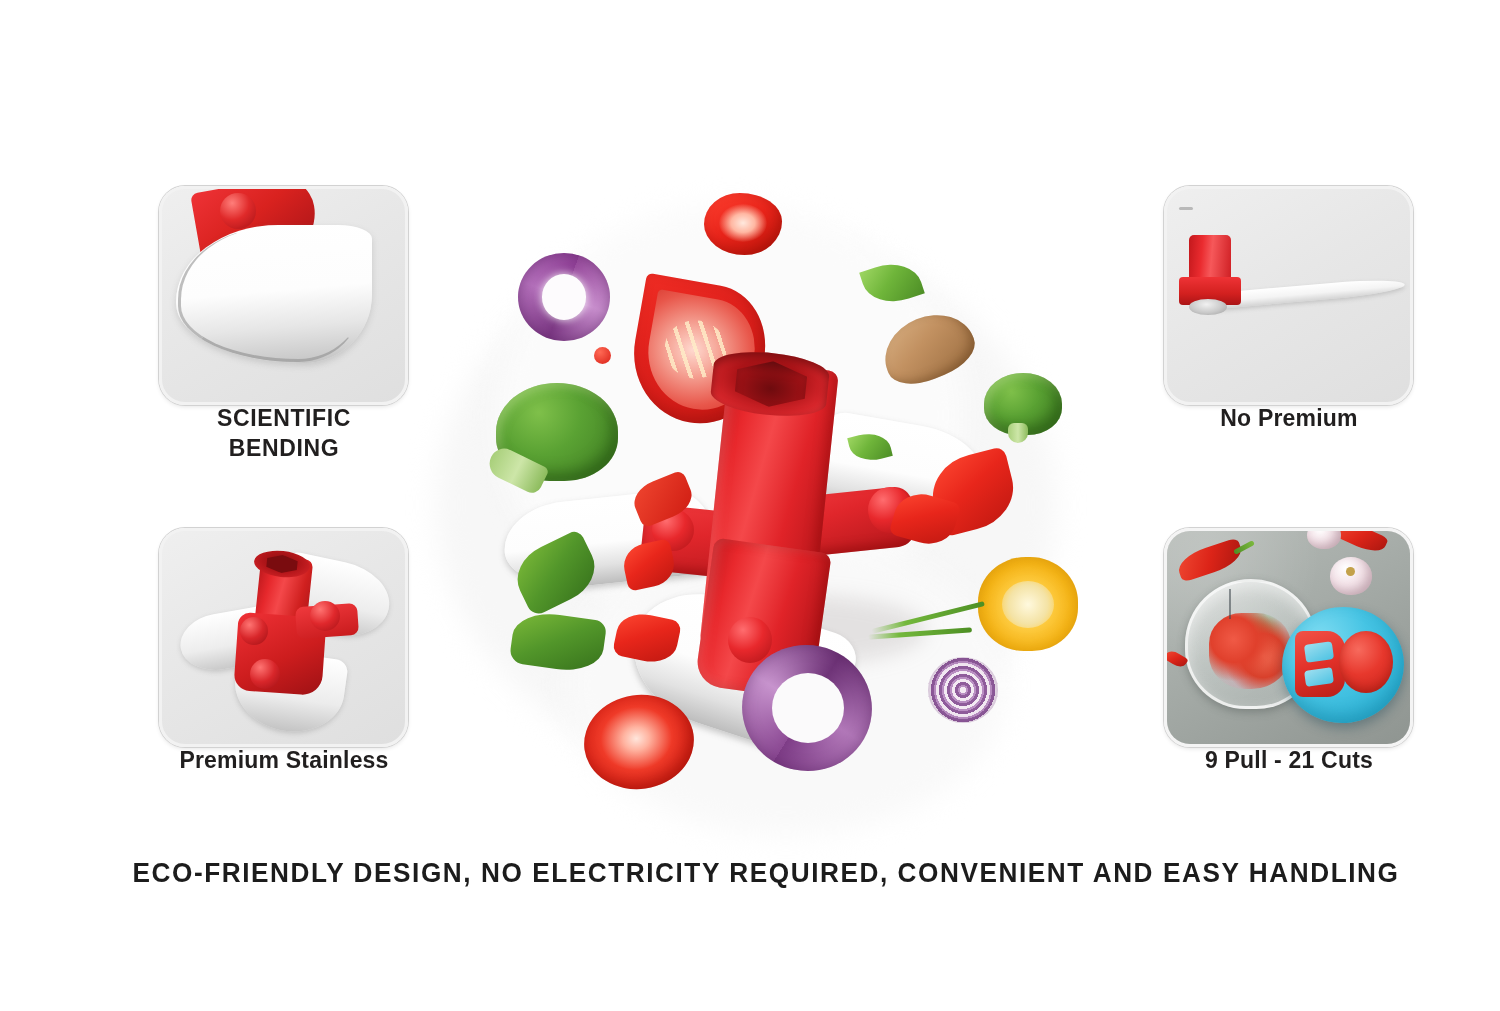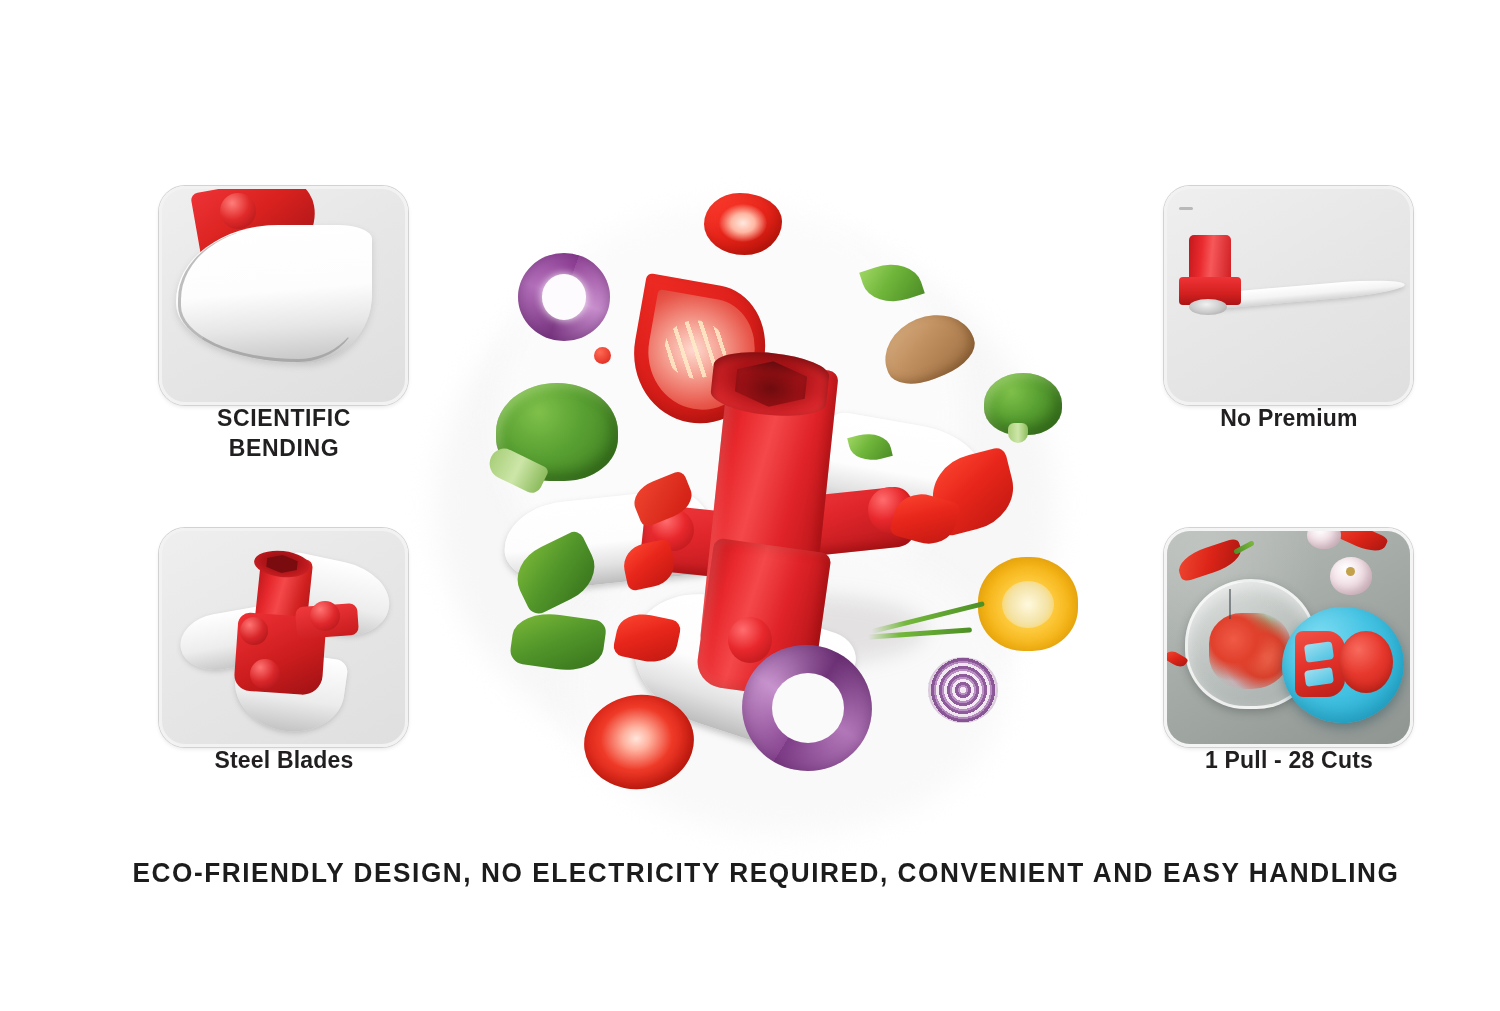--- a/index.html
+++ b/index.html
@@ -390,21 +390,21 @@
       <div style="position:absolute;left:134px;top:74px;width:62px;height:32px;
                   background:linear-gradient(170deg,#f0393d,#c71a1c);border-radius:8px;transform:rotate(-4deg);"></div>
       <div style="position:absolute;left:148px;top:70px;width:30px;height:30px;border-radius:50%;
                   background:radial-gradient(circle at 34% 28%,#ff7472,#e0282c 50%,#a71216);"></div>
       <div style="position:absolute;left:78px;top:86px;width:28px;height:28px;border-radius:50%;
                   background:radial-gradient(circle at 34% 28%,#ff7472,#d8262a 50%,#9f1014);"></div>
       <div style="position:absolute;left:88px;top:128px;width:30px;height:30px;border-radius:50%;
                   background:radial-gradient(circle at 34% 28%,#ff7472,#d8262a 50%,#9f1014);"></div>
     </div>
     <div class="caption">
-      <div>Steel Blades</div>
+      <div>Premium Stainless</div>
     </div>
   </div>
 
   <div class="panel" id="p-tr">
     <div class="card">
       <div style="position:absolute;left:12px;top:18px;width:14px;height:3px;background:#b9b9b9;border-radius:2px;"></div>
       <div class="nc-blade" style="left:44px;top:96px;width:194px;"></div>
       <div class="nc-cap" style="left:22px;top:46px;width:42px;height:58px;"></div>
       <div class="nc-flange" style="left:12px;top:88px;width:62px;height:28px;"></div>
       <div style="position:absolute;left:22px;top:110px;width:38px;height:16px;border-radius:50%;
@@ -429,18 +429,18 @@
       <div style="position:absolute;left:62px;top:58px;width:2px;height:30px;background:rgba(60,70,75,.55);"></div>
       <div class="lid" style="left:115px;top:76px;width:122px;height:116px;"></div>
       <div class="lid-handle" style="left:128px;top:100px;width:50px;height:66px;"></div>
       <div style="position:absolute;left:138px;top:112px;width:28px;height:18px;border-radius:4px;
                   background:linear-gradient(160deg,#9fdff0,#4cc2e2);transform:rotate(-8deg);"></div>
       <div style="position:absolute;left:138px;top:138px;width:28px;height:16px;border-radius:4px;
                   background:linear-gradient(160deg,#9fdff0,#4cc2e2);transform:rotate(-8deg);"></div>
       <div class="lid-btn" style="left:172px;top:100px;width:54px;height:62px;"></div>
       <div class="chili" style="left:-2px;top:122px;width:22px;height:12px;transform:rotate(32deg);"></div>
     </div>
-    <div class="caption">1 Pull - 28 Cuts</div>
+    <div class="caption">9 Pull - 21 Cuts</div>
   </div>
 
   <div id="headline">ECO-FRIENDLY DESIGN, NO ELECTRICITY REQUIRED, CONVENIENT AND EASY HANDLING</div>
 
 </div>
 
 </body></html>

